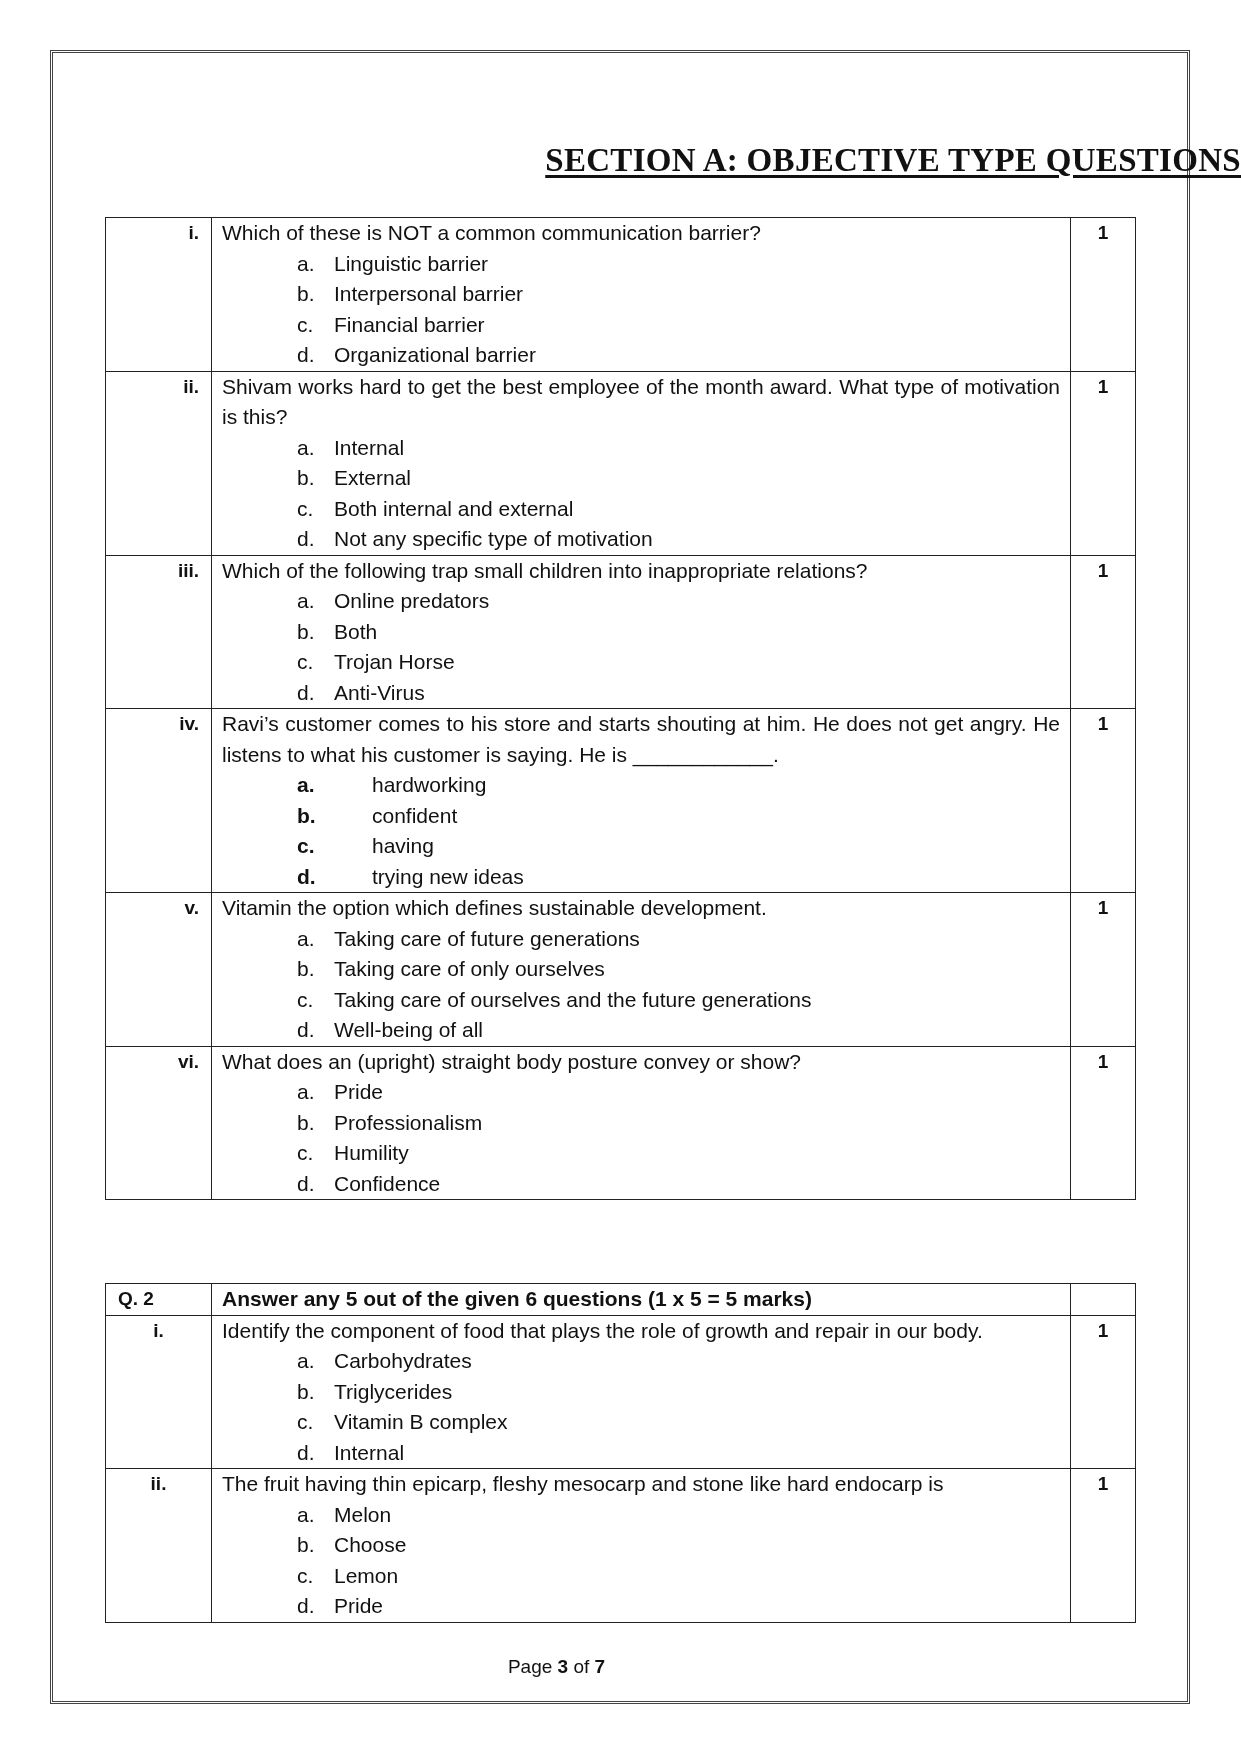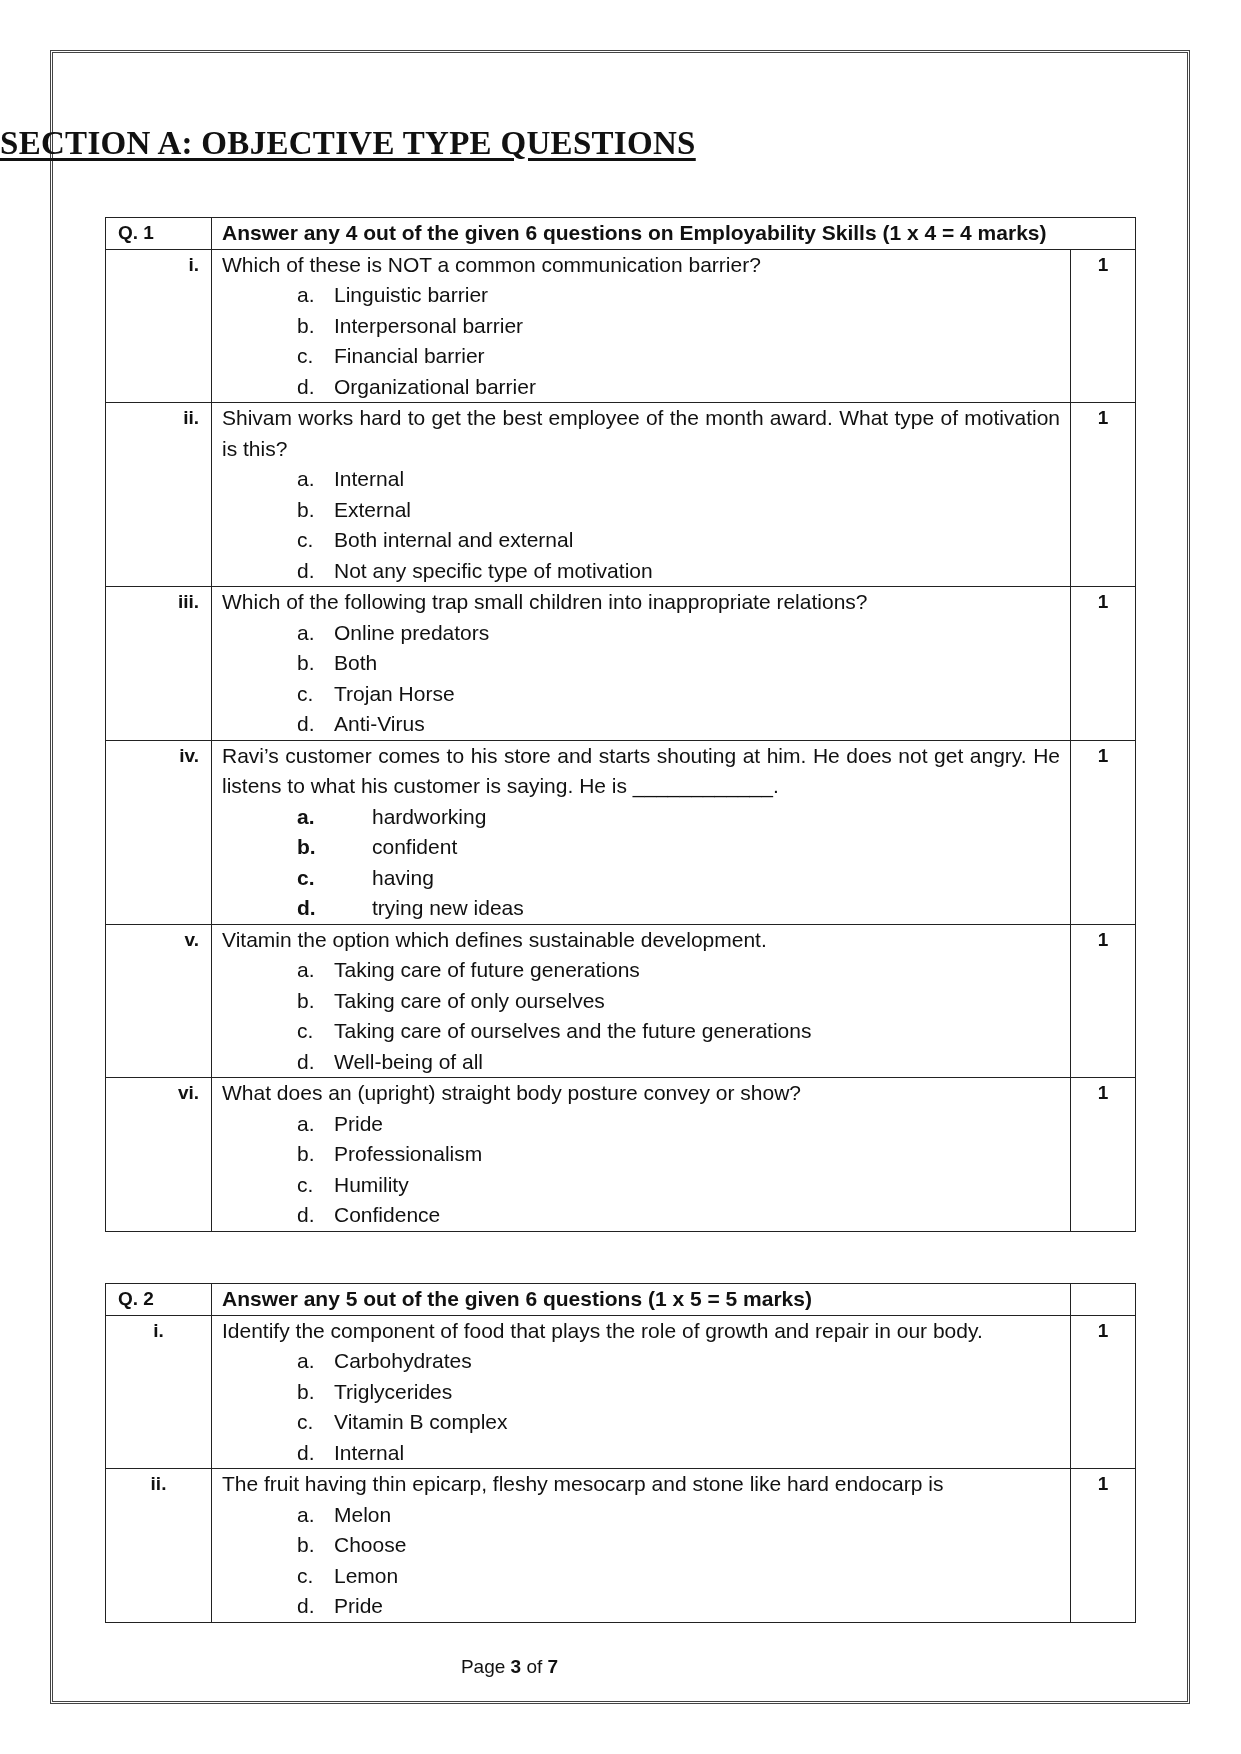--- a/index.html
+++ b/index.html
@@ -1,47 +1,43 @@
 <!DOCTYPE html>
 <html><head>
 <meta charset="utf-8">
 <style>
   html, body { margin: 0; padding: 0; background: #fff; }
   body { width: 1241px; height: 1754px; position: relative; font-family: "Liberation Sans", sans-serif; color: #111; }
   .page-border { position: absolute; left: 50px; top: 50px; width: 1140px; height: 1654px; border: 3px double #444; box-sizing: border-box; }
-  .title { position: absolute; top: 125px; left: 0; width: 1241px; text-align: left; font-family: "Liberation Serif", serif; font-weight: bold; font-size: 33px; text-decoration: underline; text-underline-offset: 4px; letter-spacing: 0.3px; }
+  .title { position: absolute; top: 142px; left: 0; width: 1241px; text-align: right; font-family: "Liberation Serif", serif; font-weight: bold; font-size: 33px; text-decoration: underline; text-underline-offset: 4px; letter-spacing: 0.3px; }
   table.qt { position: absolute; left: 105px; width: 1031px; border-collapse: collapse; font-size: 21px; line-height: 30.5px; }
   table.qt td { border: 1.5px solid #222; vertical-align: top; padding: 0; }
   td.qnum { width: 93px; font-weight: bold; text-align: right; padding-right: 12px !important; font-size: 19px; }
   td.qhead-num { width: 93px; font-weight: bold; padding-left: 12px !important; font-size: 19px; }
   td.qbody { padding: 0 10px 0 10px !important; text-align: justify; }
   td.qhead-text { font-weight: bold; padding-left: 10px !important; }
   td.marks { width: 64px; text-align: center; font-weight: bold; font-size: 19px; }
   td.marks-empty { width: 64px; }
   .opts { list-style: none; margin: 0; padding: 0 0 0 75px; }
   .opts li { display: flex; }
   .opts .lbl { width: 37px; display: inline-block; }
   .opts.bold-labels .lbl { font-weight: bold; width: 75px; }
   .center-num td.qnum { text-align: center; padding-right: 0 !important; }
-  .footer { position: absolute; top: 1656px; width: 1019px; text-align: center; font-size: 19px; }
+  .footer { position: absolute; top: 1656px; width: 1019px; text-align: center; font-size: 19px; margin-left: 47px; }
   .footer b { font-weight: bold; }
 </style>
 </head>
 <body>
 
 <div class="page-border"></div>
 
 <div class="title">SECTION A: OBJECTIVE TYPE QUESTIONS</div>
 
 <table class="qt" id="q1-table" style="top:217px;">
   <tbody>
-    <tr>
-      <td class="qhead-num">Q. 1</td>
-      <td class="qhead-text" colspan="2">Answer any 4 out of the given 6 questions on Employability Skills (1 x 4 = 4 marks)</td>
-    </tr>
   <tr>
         <td class="qnum">i.</td>
         <td class="qbody">
           <div>Which of these is NOT a common communication barrier?</div>
           <ul class="opts">
             <li>
               <span class="lbl">a.</span>
               <span>Linguistic barrier</span>
             </li>
             <li>

